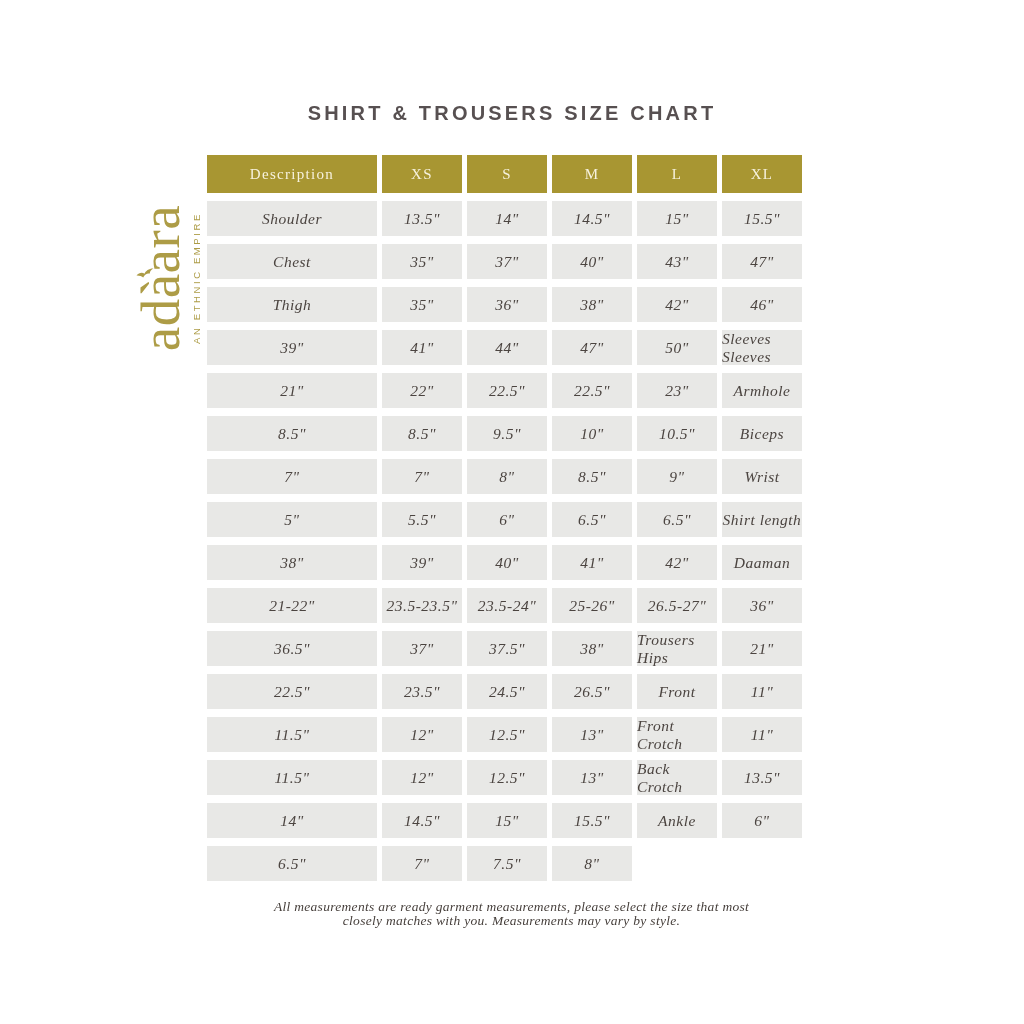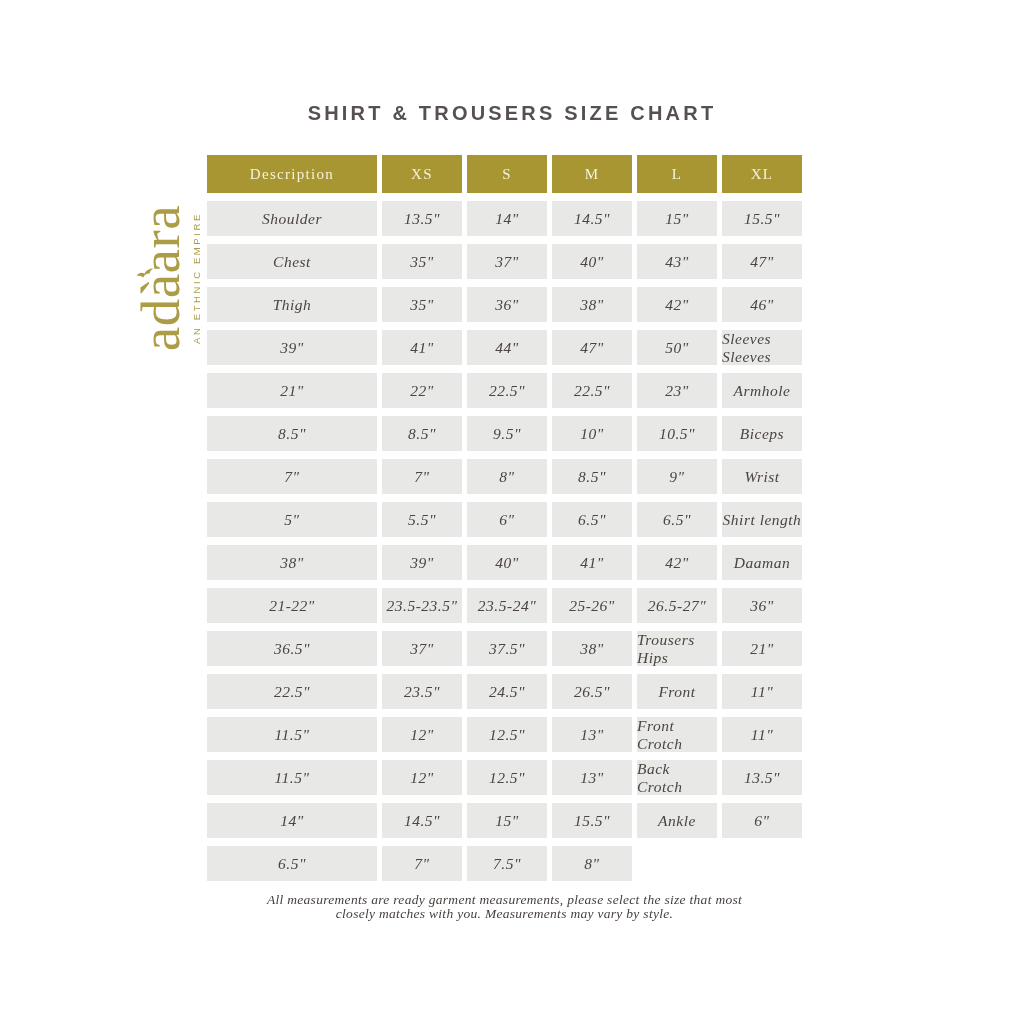--- a/index.html
+++ b/index.html
@@ -78,21 +78,21 @@
     background:#e8e8e6;
     color:#4b4440;
     font-style:italic;
     font-size:15.5px;
     letter-spacing:0.5px;
   }
   .note {
     position:absolute;
     top:893px; left:182px;
     width:645px;
-    margin:0;
+    margin:7px;
     text-align:center;
     font-style:italic;
     font-size:13.5px;
     line-height:1.07;
     color:#463f3b;
     letter-spacing:0.3px;
   }
 </style>
 </head>
 <body>

